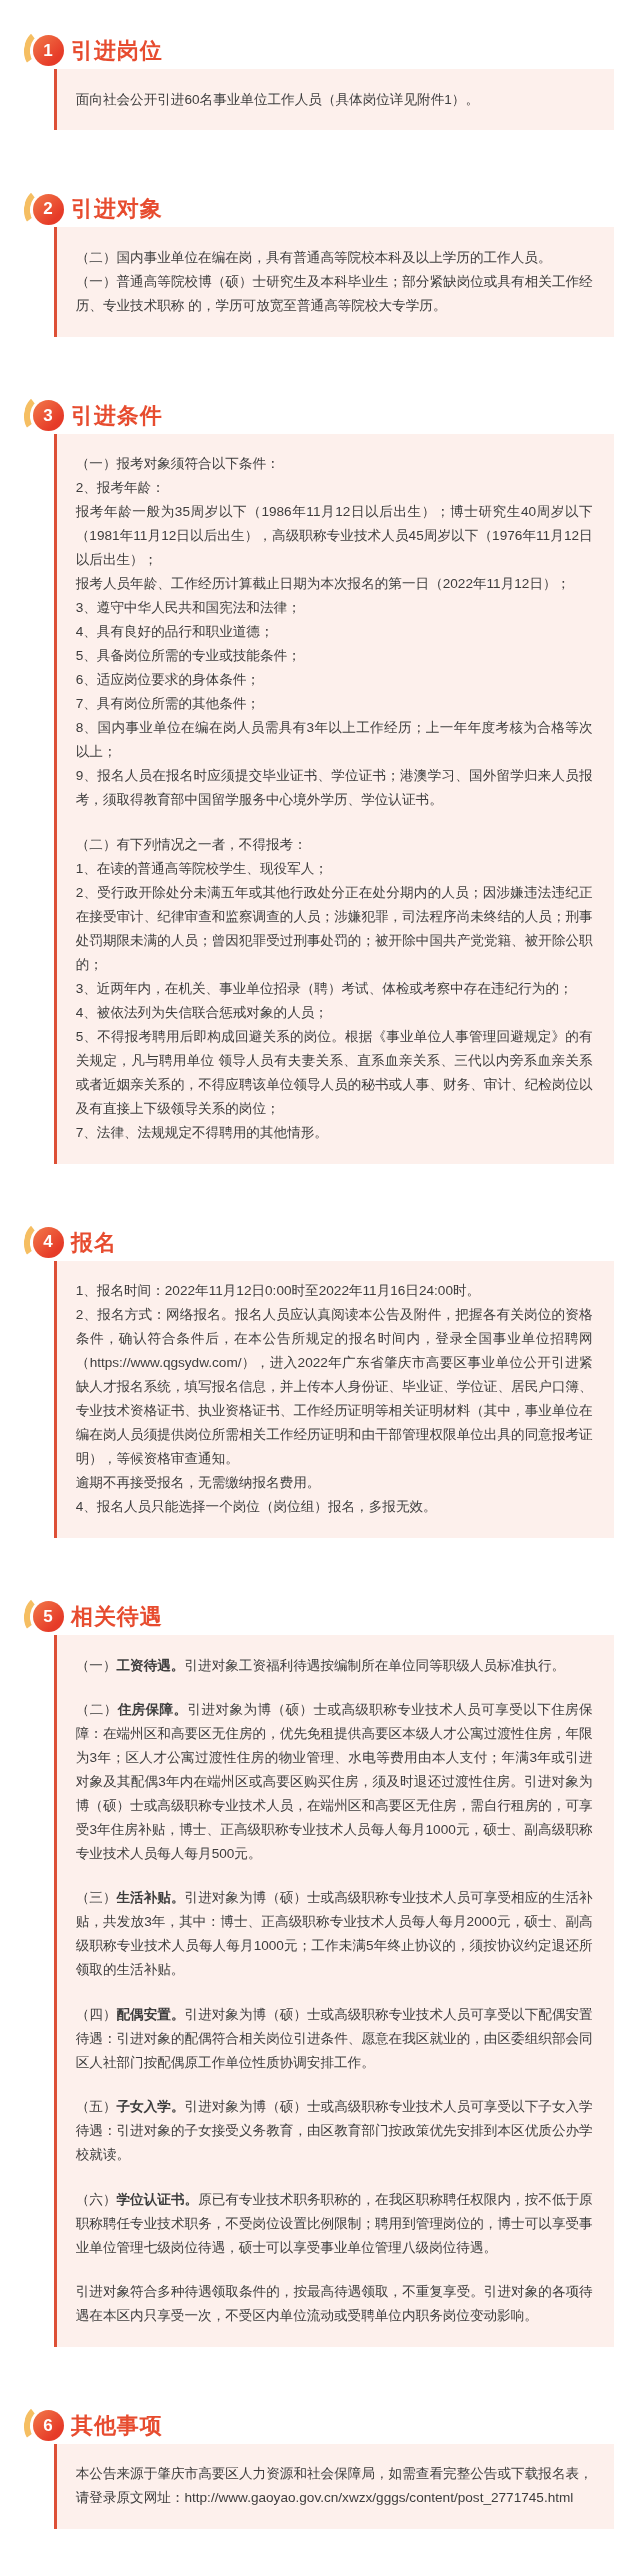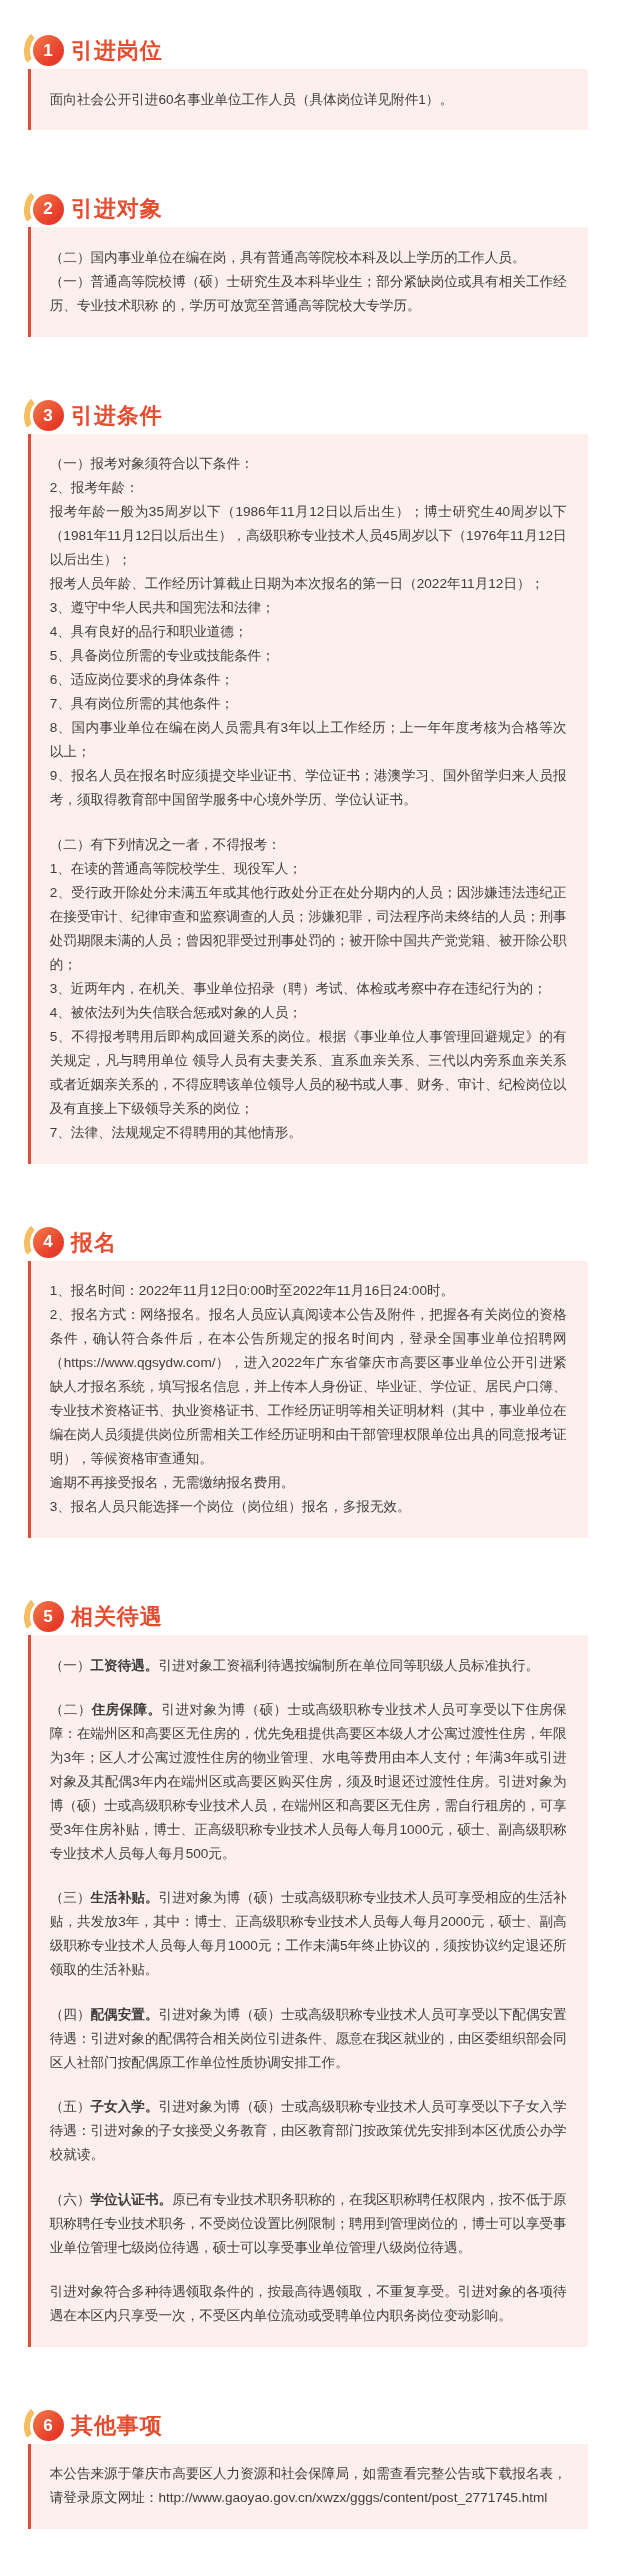--- a/index.html
+++ b/index.html
@@ -58,21 +58,21 @@
     margin: 8px 0 0 47px;
     font-size: 22px;
     line-height: 37px;
     font-weight: bold;
     color: var(--accent, #e74c2f);
     letter-spacing: 0.9px;
   }
 
   
   .box {
-    margin-left: 28px;
+    margin-left: 54px;
     width: 517px;
     background: var(--box-bg, #fdf0ec);
     border-left: 3.4px solid var(--box-border, #dd4f36);
     padding: 18.7px 21px 18.7px 18.7px;
   }
   .box p {
     margin: 0;
     font-size: 13.6px;
     line-height: 24px;
     text-align: justify;
@@ -140,21 +140,21 @@
   <section class="section">
     <div class="header">
       <span class="arc"></span>
       <span class="num">4</span>
       <h2 class="title">报名</h2>
     </div>
     <div class="box">
         <p>1、报名时间：2022年11月12日0:00时至2022年11月16日24:00时。</p>
         <p>2、报名方式：网络报名。报名人员应认真阅读本公告及附件，把握各有关岗位的资格条件，确认符合条件后，在本公告所规定的报名时间内，登录全国事业单位招聘网（https://www.qgsydw.com/），进入2022年广东省肇庆市高要区事业单位公开引进紧缺人才报名系统，填写报名信息，并上传本人身份证、毕业证、学位证、居民户口簿、专业技术资格证书、执业资格证书、工作经历证明等相关证明材料（其中，事业单位在编在岗人员须提供岗位所需相关工作经历证明和由干部管理权限单位出具的同意报考证明），等候资格审查通知。</p>
         <p>逾期不再接受报名，无需缴纳报名费用。</p>
-        <p>3、报名人员只能选择一个岗位（岗位组）报名，多报无效。</p>
+        <p>4、报名人员只能选择一个岗位（岗位组）报名，多报无效。</p>
       </div>
   </section>
 
   <section class="section">
     <div class="header">
       <span class="arc"></span>
       <span class="num">5</span>
       <h2 class="title">相关待遇</h2>
     </div>
     <div class="box">

